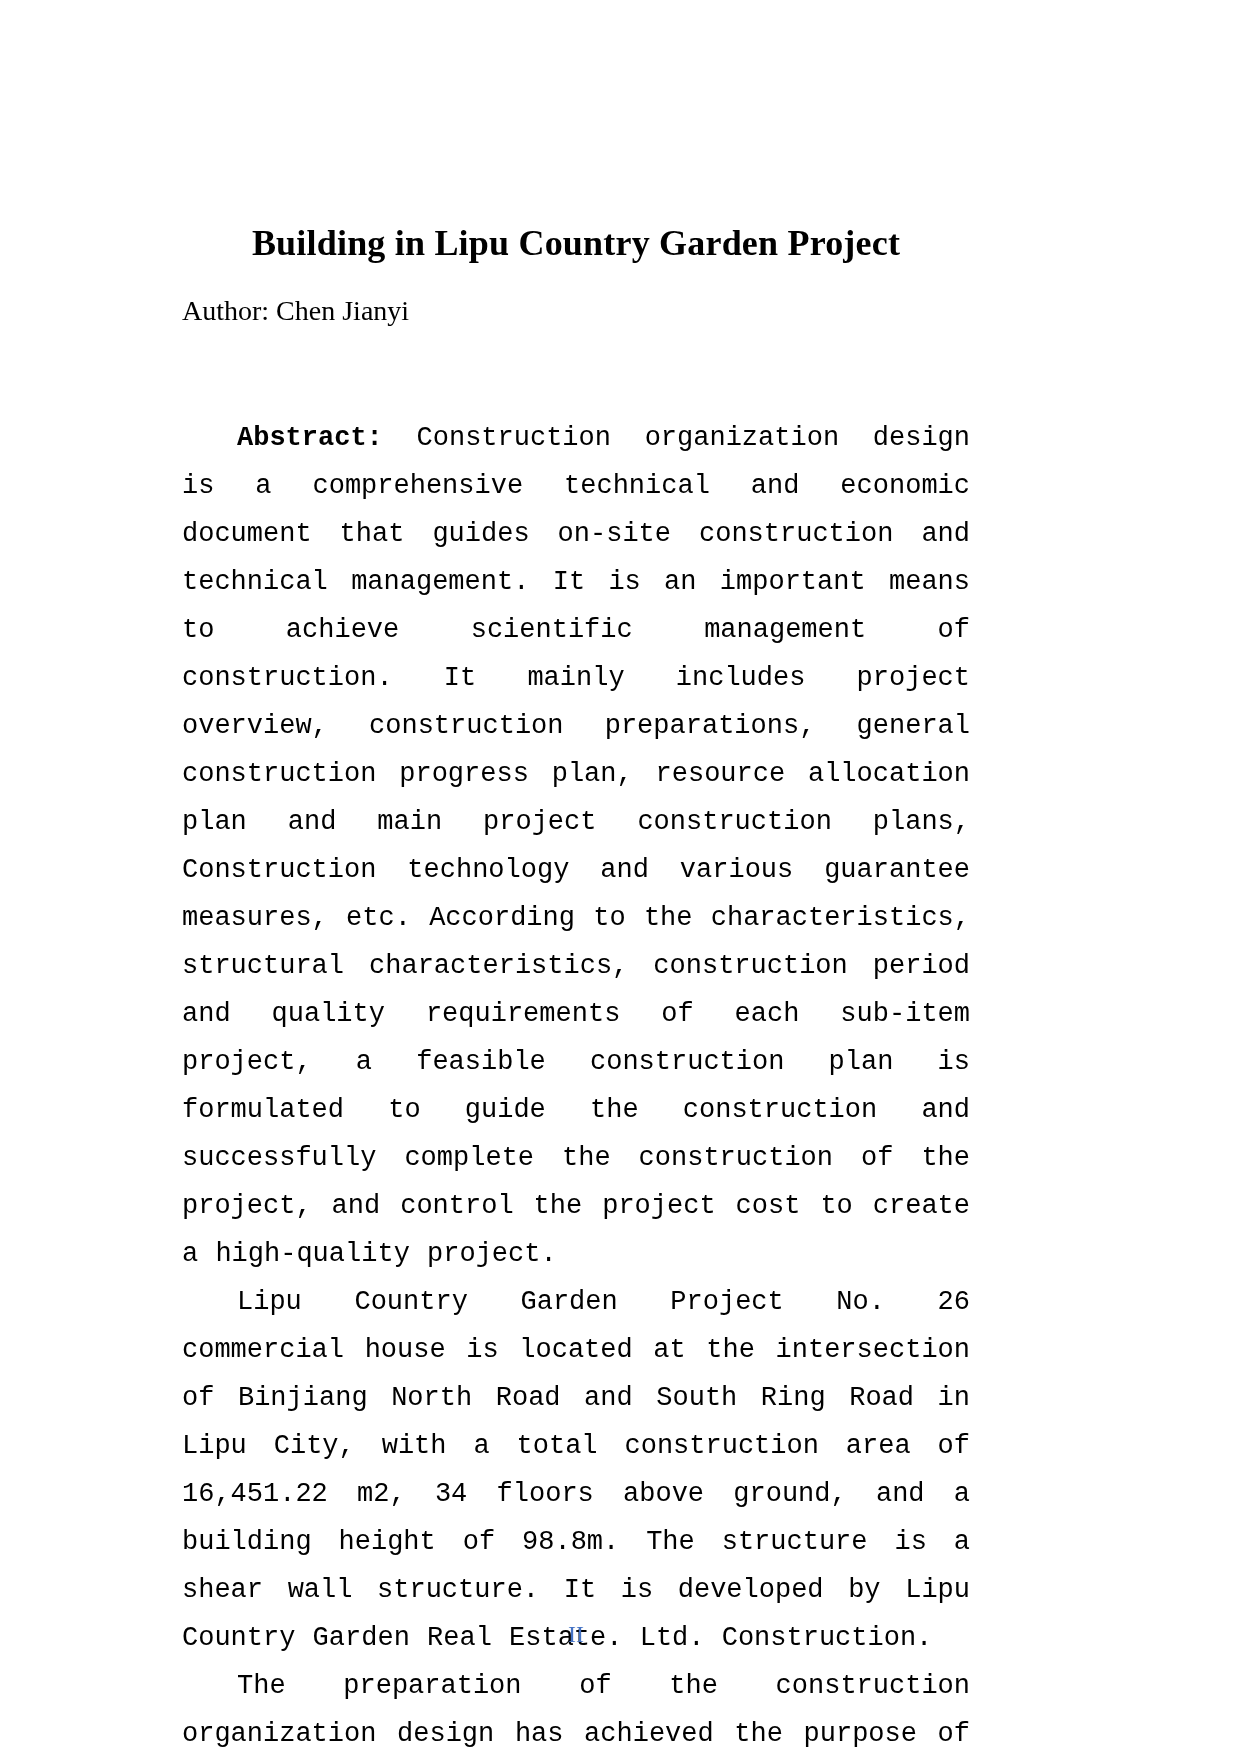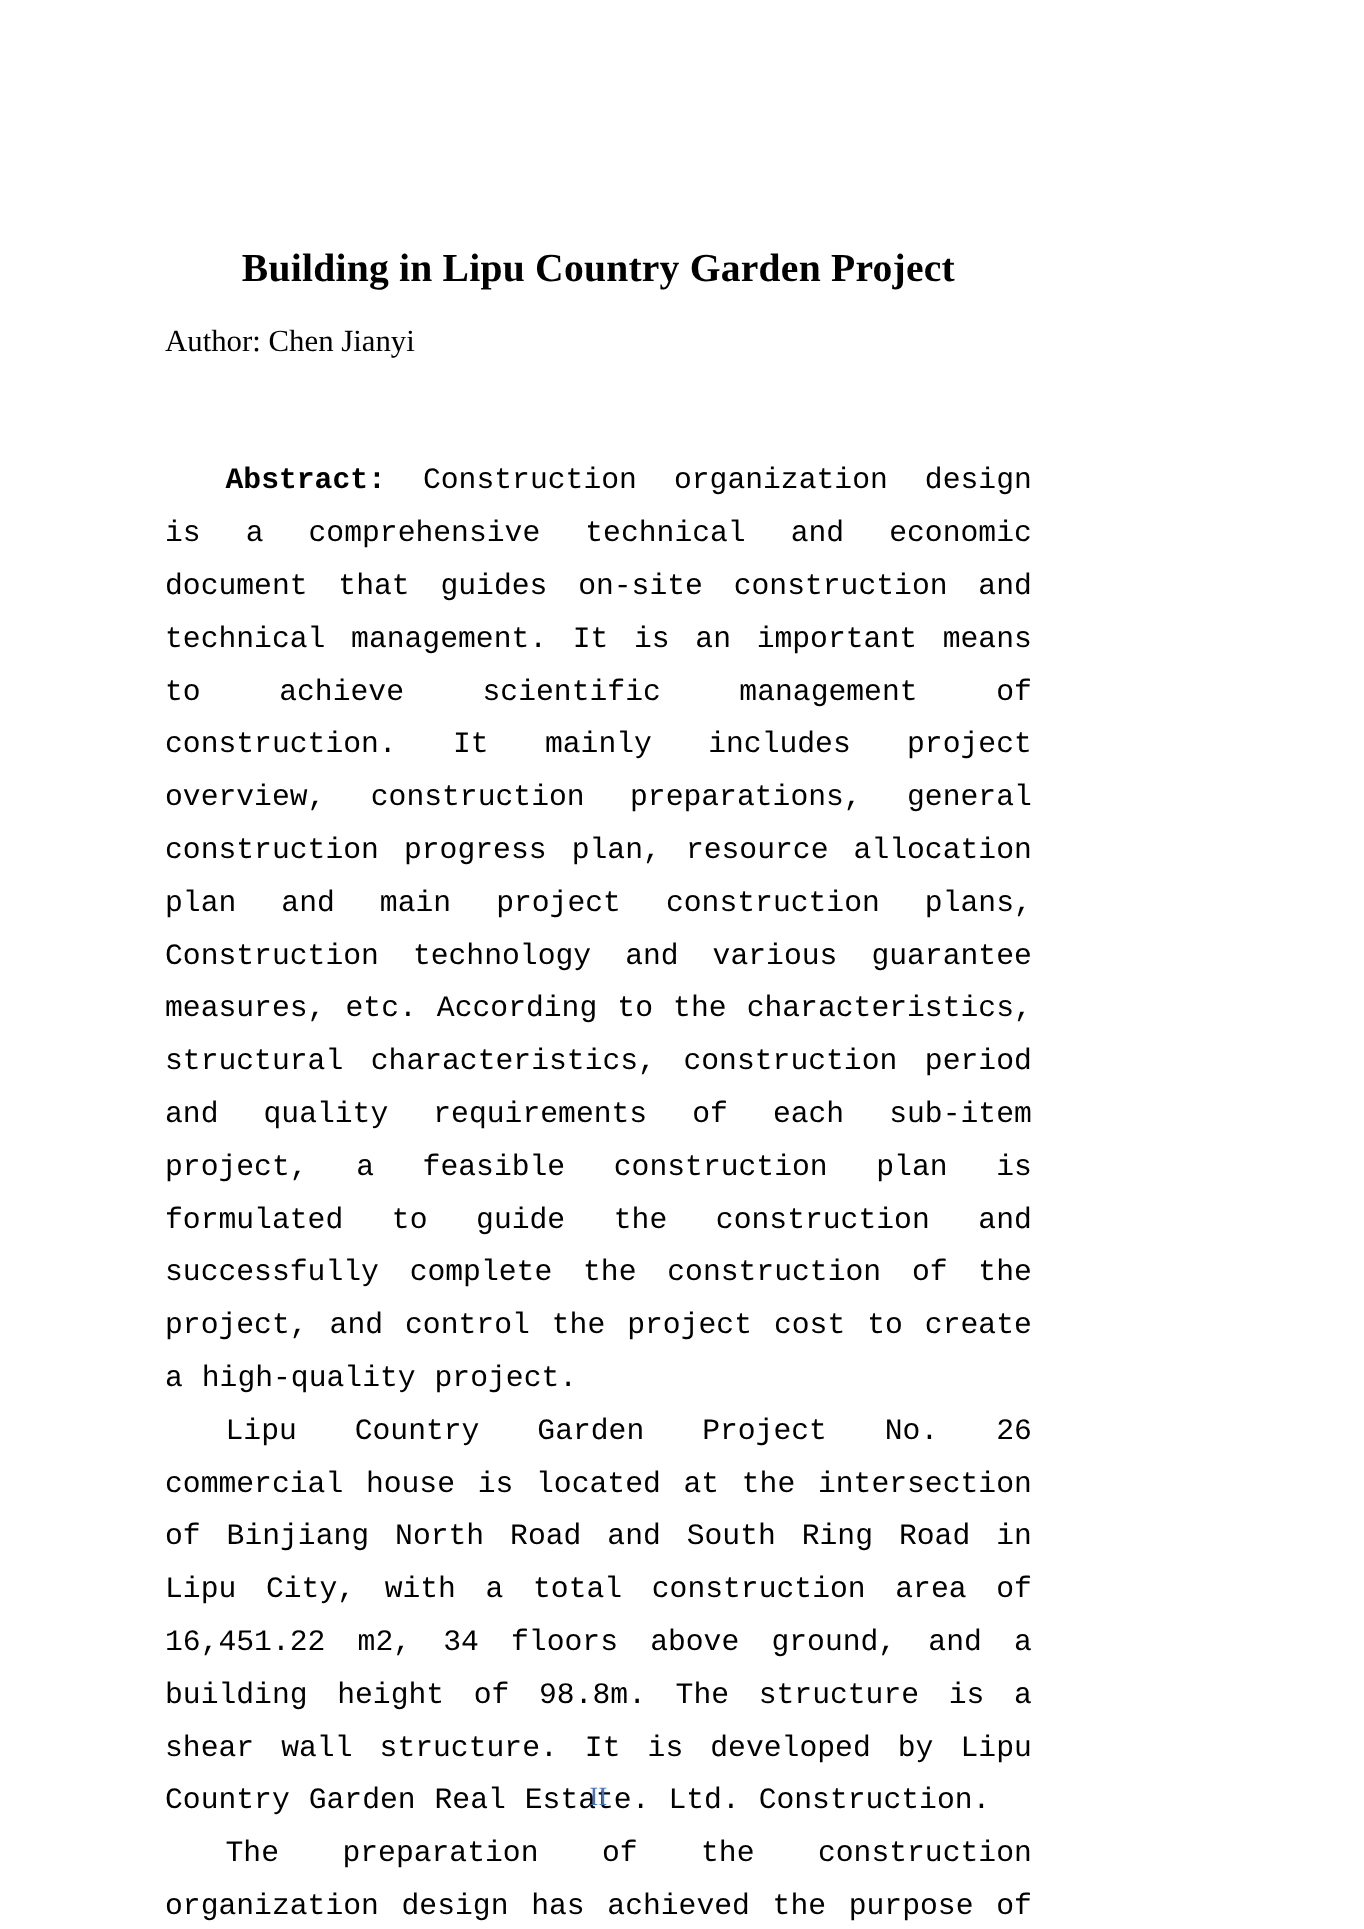--- a/index.html
+++ b/index.html
@@ -9,20 +9,21 @@
   }
   .page {
     position: relative;
     width: 1088px;
     height: 1754px;
     background: #ffffff;
     color: #000000;
     font-family: "Liberation Serif", "DejaVu Serif", serif;
     overflow: hidden;
     box-sizing: border-box;
+    margin-left: 32px;
   }
   .content {
     box-sizing: border-box;
     padding: 220px 150px 0 150px;
   }
   .title {
     margin: 0;
     font-size: 36px;
     font-weight: bold;
     line-height: 46px;

